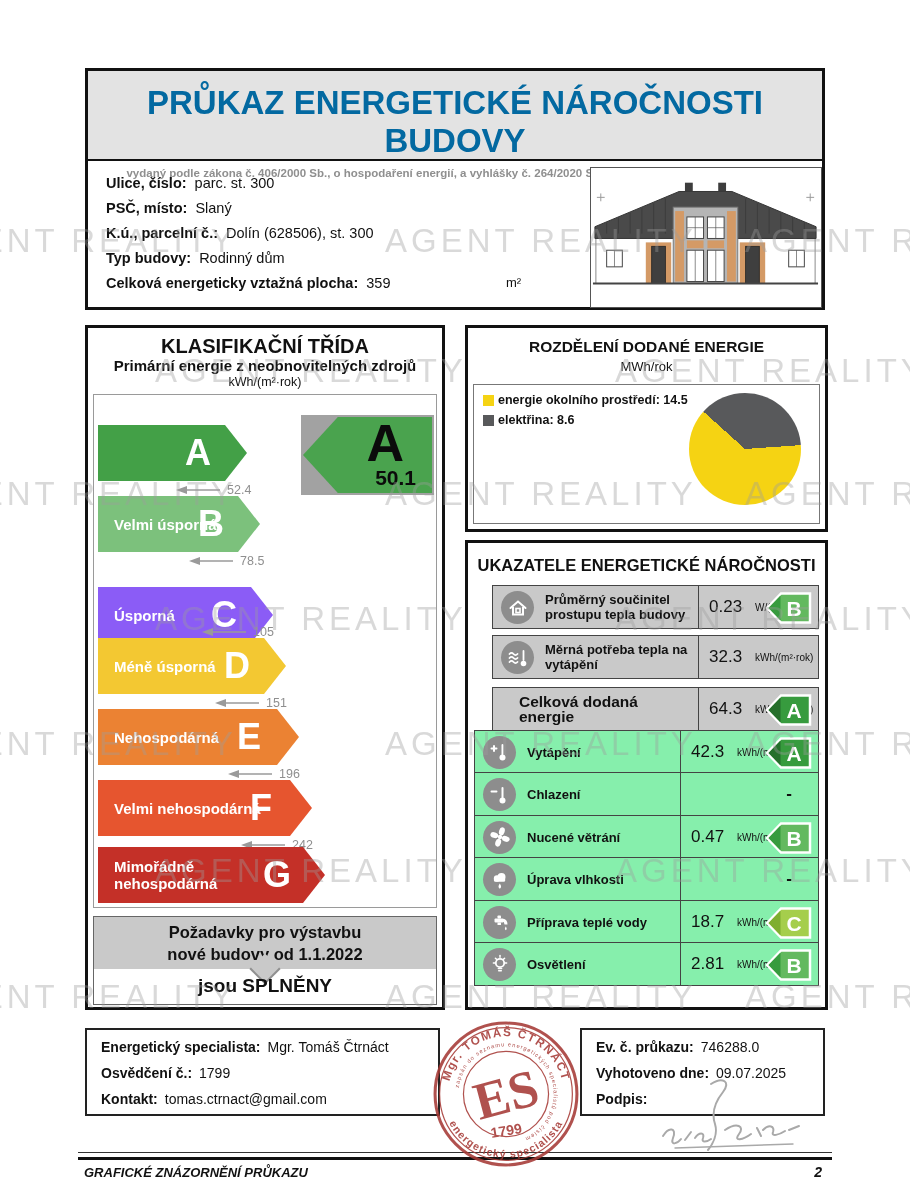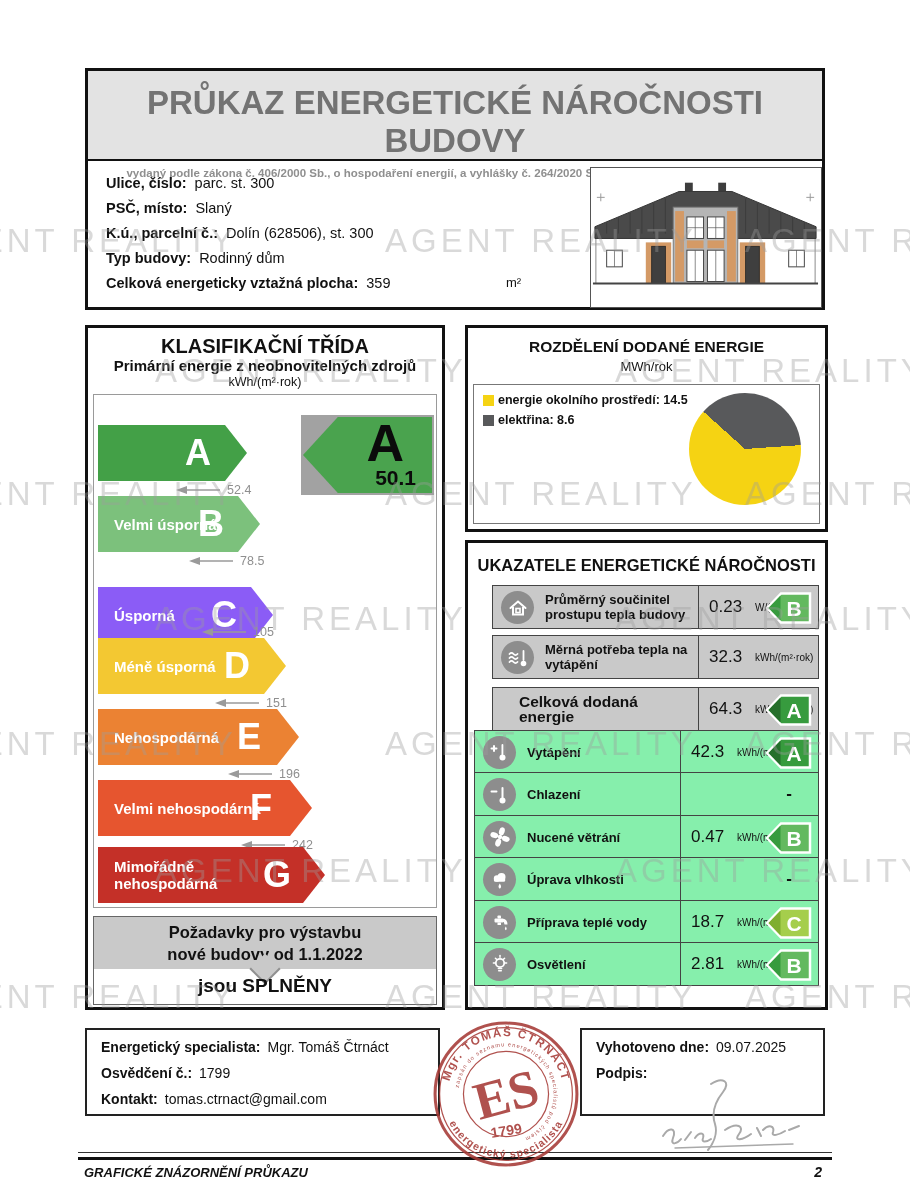--- a/index.html
+++ b/index.html
@@ -4,21 +4,21 @@
 <style>
   * { margin:0; padding:0; box-sizing:border-box; }
   html,body { background:#fff; }
   body { font-family:"Liberation Sans", sans-serif; color:#111; }
   #page { position:relative; width:910px; height:1200px; background:#fff; overflow:hidden; margin:0 auto; }
   .abs { position:absolute; }
 
   
   #header-box { left:85px; top:68px; width:740px; height:242px; border:3px solid #111; background:#fff; }
   #title-band { left:0; top:0; right:0; height:90px; background:#e3e3e3; border-bottom:2px solid #111; text-align:center; }
-  #main-title { padding-top:13px; font-size:33px; font-weight:bold; letter-spacing:0px; color:#737373; }
+  #main-title { padding-top:13px; font-size:33px; font-weight:bold; letter-spacing:0px; color:#0369a1; }
   #main-subtitle { margin-top:7px; font-size:11.5px; font-weight:bold; color:#8f8f8f; }
   #info-area { left:0; top:92px; width:500px; bottom:0; padding:12px 0 0 18px; }
   .info-row { position:relative; height:25px; font-size:14.5px; white-space:nowrap; }
   .info-row b { margin-right:8px; }
   .info-unit { position:absolute; left:400px; top:0; font-size:13px; }
   #house-box { left:502px; top:96px; width:232px; height:141px; border:1.5px solid #555; background:#fff; }
 
   
   #class-box { left:85px; top:325px; width:360px; height:685px; border:3px solid #111; background:#fff; }
   #class-title { top:7px; left:0; right:0; text-align:center; font-size:20px; font-weight:bold; }
@@ -447,20 +447,21 @@
         </div>
       </div>
   </div>
 
   <div id="footer-left" class="abs footer-box">
       <div class="f-row"><b>Energetický specialista:</b><span>Mgr. Tomáš Čtrnáct</span></div>
       <div class="f-row"><b>Osvědčení č.:</b><span>1799</span></div>
       <div class="f-row"><b>Kontakt:</b><span>tomas.ctrnact@gmail.com</span></div>
     </div>
   <div id="footer-right" class="abs footer-box">
+      <div class="f-row"><b>Ev. č. průkazu:</b><span>746288.0</span></div>
       <div class="f-row"><b>Vyhotoveno dne:</b><span>09.07.2025</span></div>
       <div class="f-row"><b>Podpis:</b><span></span></div>
     </div>
 
   <svg id="stamp-svg" class="abs" width="152" height="152" viewBox="0 0 150 150" style="opacity:.88">
     <defs>
       <path id="arc-top" d="M 18 75 A 57 57 0 0 1 132 75" fill="none"></path>
       <path id="arc-bottom" d="M 12 75 A 63 63 0 0 0 138 75" fill="none"></path>
       <path id="arc-ring" d="M 28 75 A 47 47 0 1 1 122 75 A 47 47 0 1 1 28 75" fill="none"></path>
     </defs>

